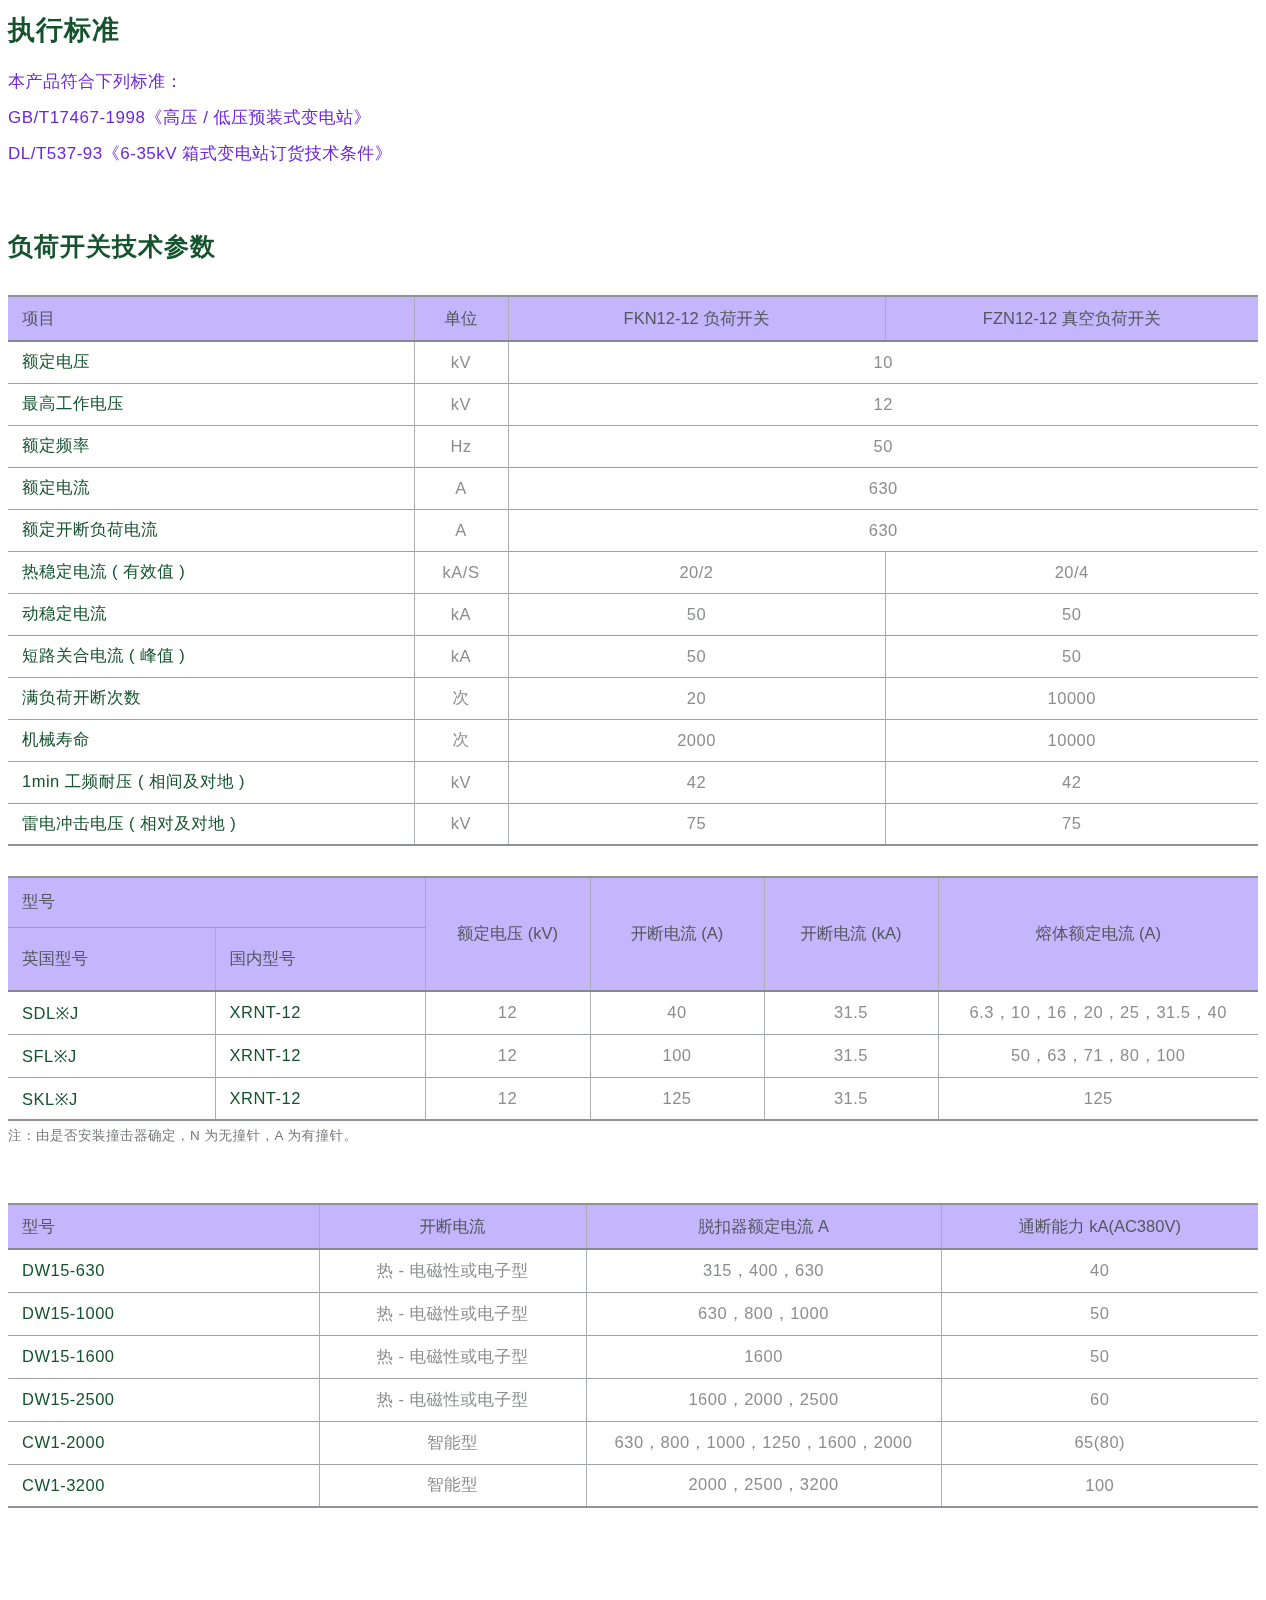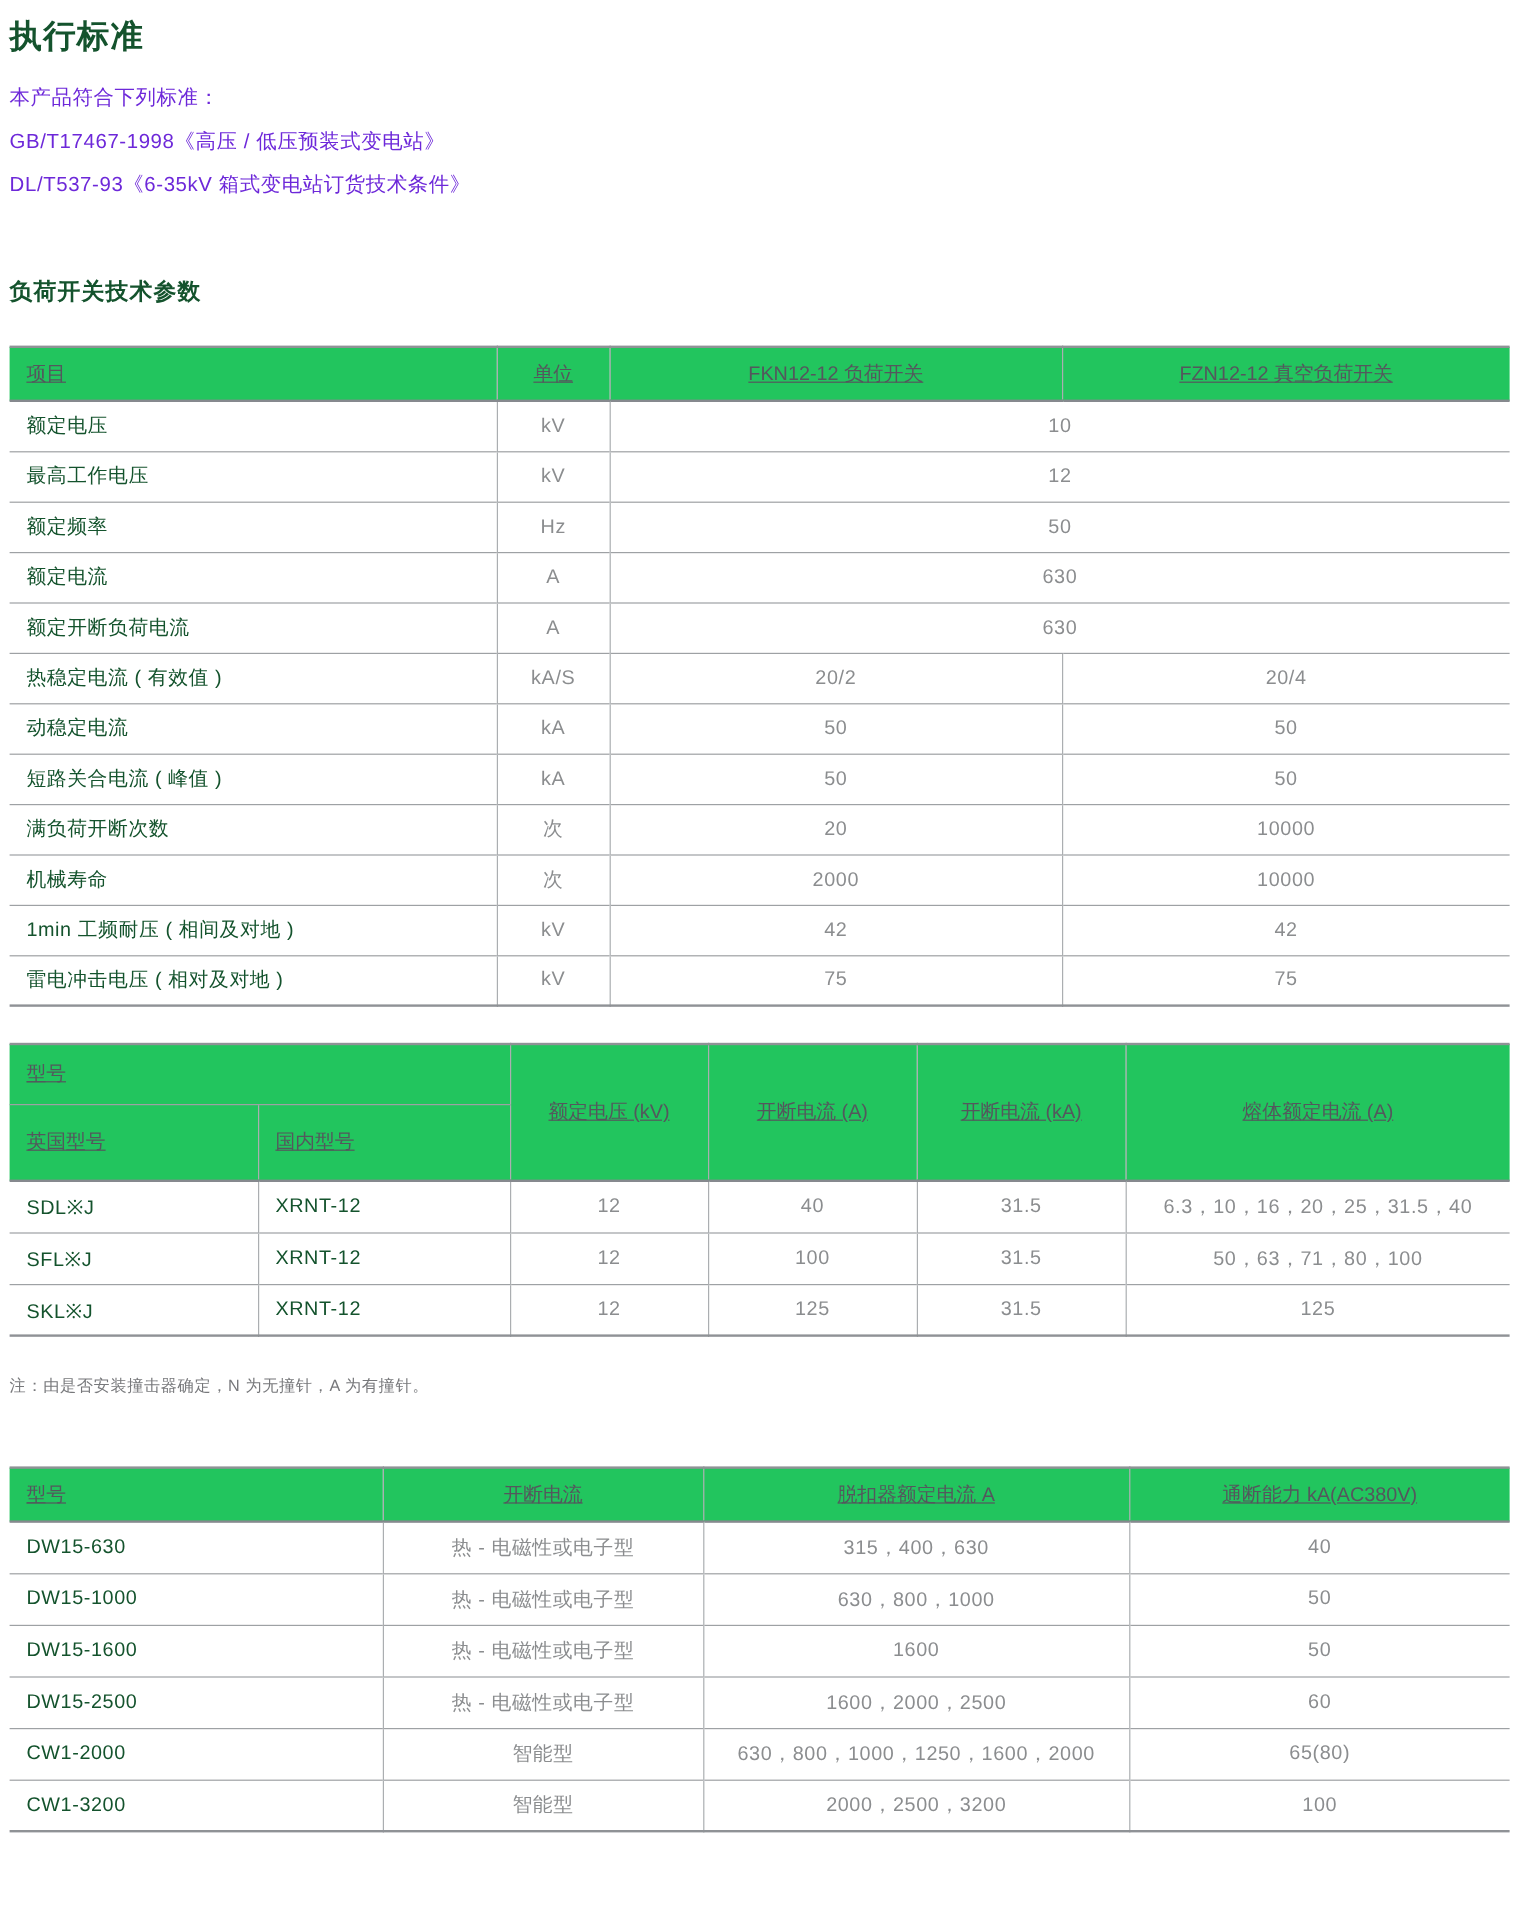--- a/index.html
+++ b/index.html
@@ -12,21 +12,21 @@
     overflow: hidden;
   }
   .page { padding: 0 8px; }
 
   .h-blue {
     color: #14532d;
     font-weight: 600;
     letter-spacing: 1px;
   }
   .h1 { font-size: 27px; padding-top: 12px; }
-  .h2 { font-size: 19px; }
+  .h2 { font-size: 25px; }
   .h2-load { margin-top: 58px; }
   .h2-fuse { margin-top: 60px; }
 
   .std-block { margin-top: 16px; }
   .std-line {
     font-size: 17px;
     color: #6d28d9;
     line-height: 36px;
     letter-spacing: 0.5px;
   }
@@ -37,26 +37,25 @@
     width: 1250px;
     border-top: 2px solid #8f9296;
     border-bottom: 2px solid #8f9296;
     font-size: 16.5px;
   }
   .t-load { margin-top: 32px; }
   .t-fuse { margin-top: 30px; }
   .t-breaker { margin-top: 58px; }
 
   th {
-    background: #22c55e;
+    background: #c4b5fd;
     color: #54575d;
     font-weight: normal;
     text-align: center;
     height: 45px;
-    text-decoration: underline;
   }
   .t-load thead th, .t-breaker thead th { border-bottom: 2px solid #86898e; }
   .t-fuse th.hb2 { border-bottom: 2px solid #86898e; }
   .t-fuse th.th-model { border-bottom: 1px solid #9ea1a4; height: 50px; }
   .t-fuse th.sub { height: 64px; }
 
   td {
     height: 42px;
     color: #8b8d8f;
     text-align: center;
@@ -67,21 +66,21 @@
   td + td, th + th { border-left: 1px solid #abaeb1; }
 
   .left { text-align: left; padding-left: 14px; }
   td.left { color: #14532d; }
 
   .note {
     font-size: 13.5px;
     color: #77787b;
     letter-spacing: 0.5px;
   }
-  .note-fuse { margin-top: 32px; }
+  .note-fuse { margin-top: 6px; }
 </style>
 </head>
 <body>
 
 <div class="page">
 
   <div class="h-blue h1">执行标准</div>
 
   <div class="std-block">
     <div class="std-line">本产品符合下列标准：</div>

